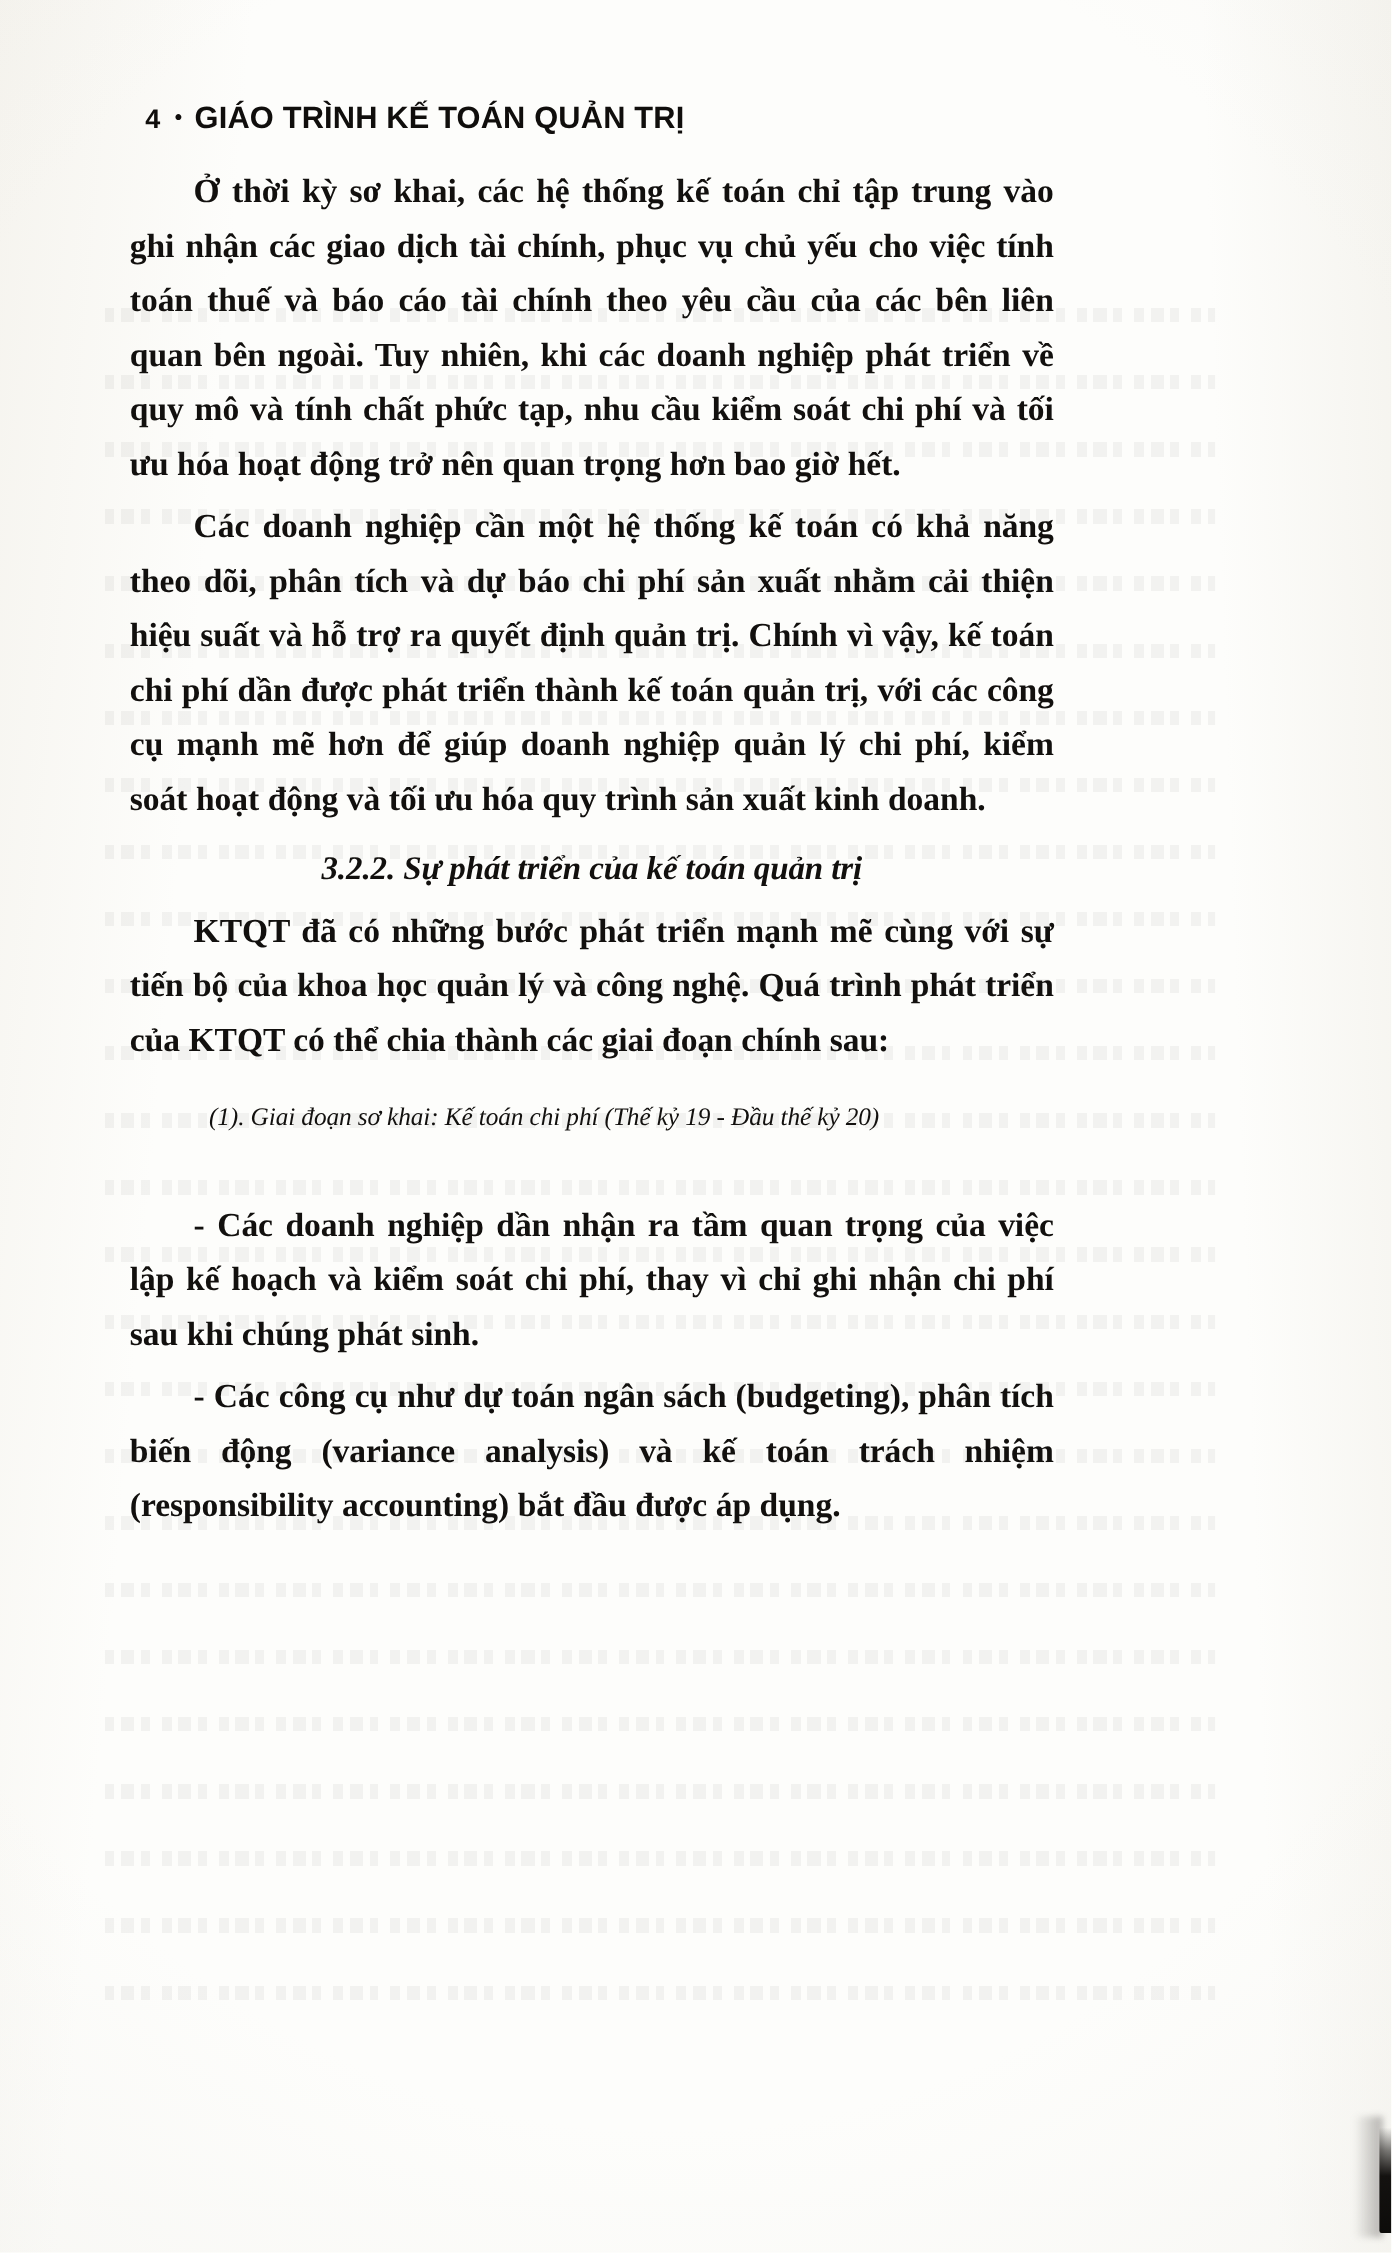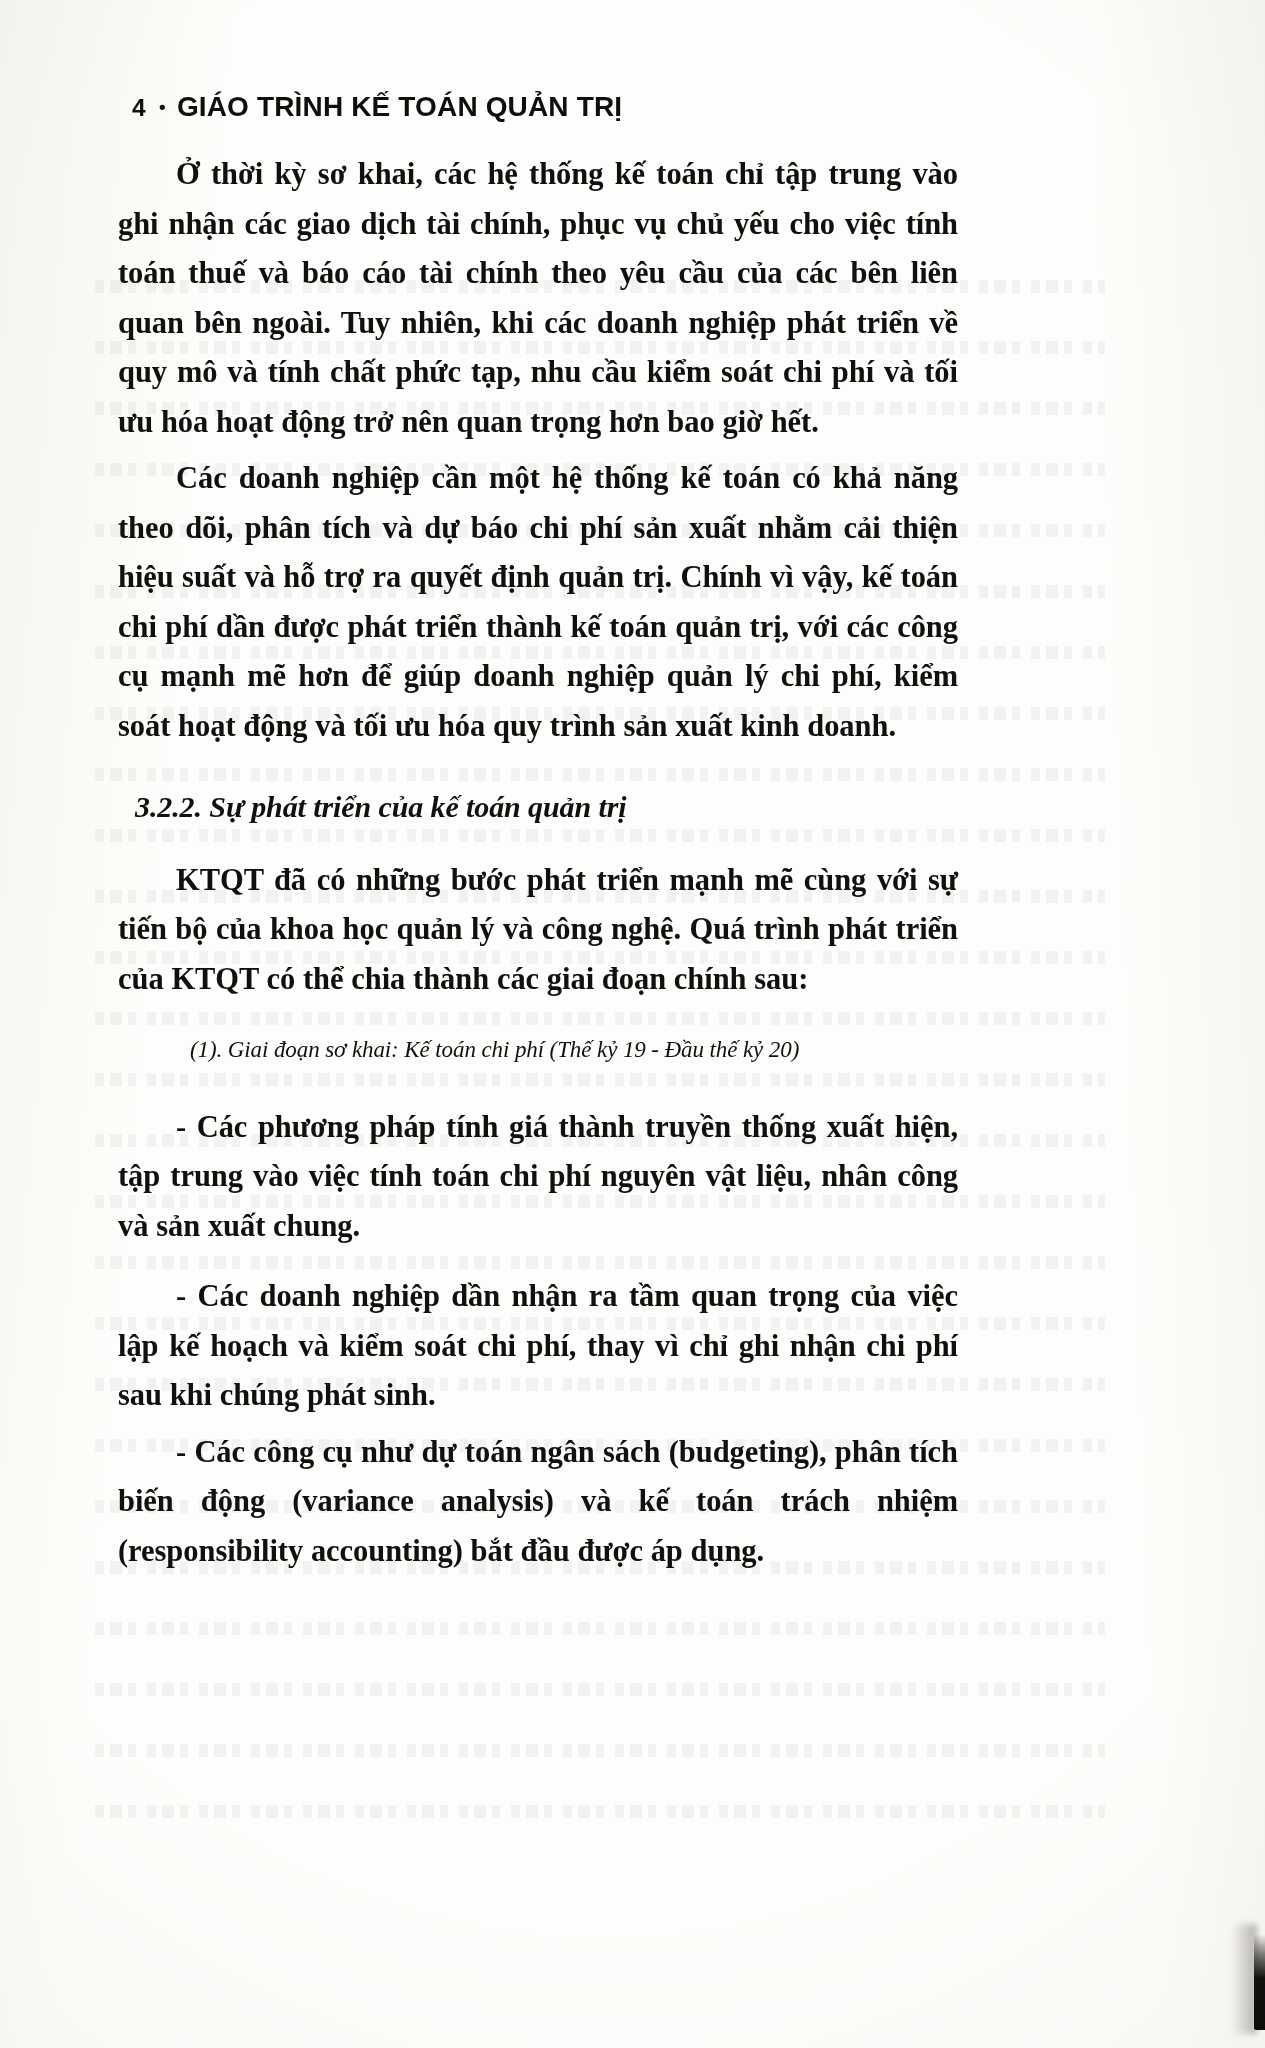--- a/index.html
+++ b/index.html
@@ -119,28 +119,28 @@
     text-indent: 58px;
     letter-spacing: -0.05px;
     word-spacing: 0.2px;
     font-weight: bold;
   }
 
   .gap-sm { height: 7px; }
   .gap-md { height: 14px; }
 
   h3.section-heading {
-    margin: 17px;
+    margin: 0;
     font-size: 30px;
     line-height: 49.5px;
     font-weight: 700;
     font-style: italic;
     text-indent: 0;
     letter-spacing: -0.1px;
-    text-align: left;
+    text-align: center;
   }
 
   p.subheading {
     margin: 14px;
     font-size: 23px;
     line-height: 49.5px;
     font-style: italic;
     text-indent: 58px;
     text-align: justify;
     letter-spacing: -0.1px;
@@ -204,21 +204,20 @@
 
       <div class="gap-sm"></div>
 
       <p class="subheading">(1). Giai đoạn sơ khai: Kế toán chi phí (Thế kỷ 19 - Đầu thế kỷ 20)</p>
 
       <div class="gap-sm"></div>
 
 
       <div class="gap-sm"></div>
 
-      <p class="para">- Các phương pháp tính giá thành truyền thống xuất hiện, tập trung vào việc tính toán chi phí nguyên vật liệu, nhân công và sản xuất chung.</p>
 
       <div class="gap-sm"></div>
 
 
       <div class="gap-sm"></div>
 
 
       <div class="gap-sm"></div>
 
       <p class="para">- Các doanh nghiệp dần nhận ra tầm quan trọng của việc lập kế hoạch và kiểm soát chi phí, thay vì chỉ ghi nhận chi phí sau khi chúng phát sinh.</p>

